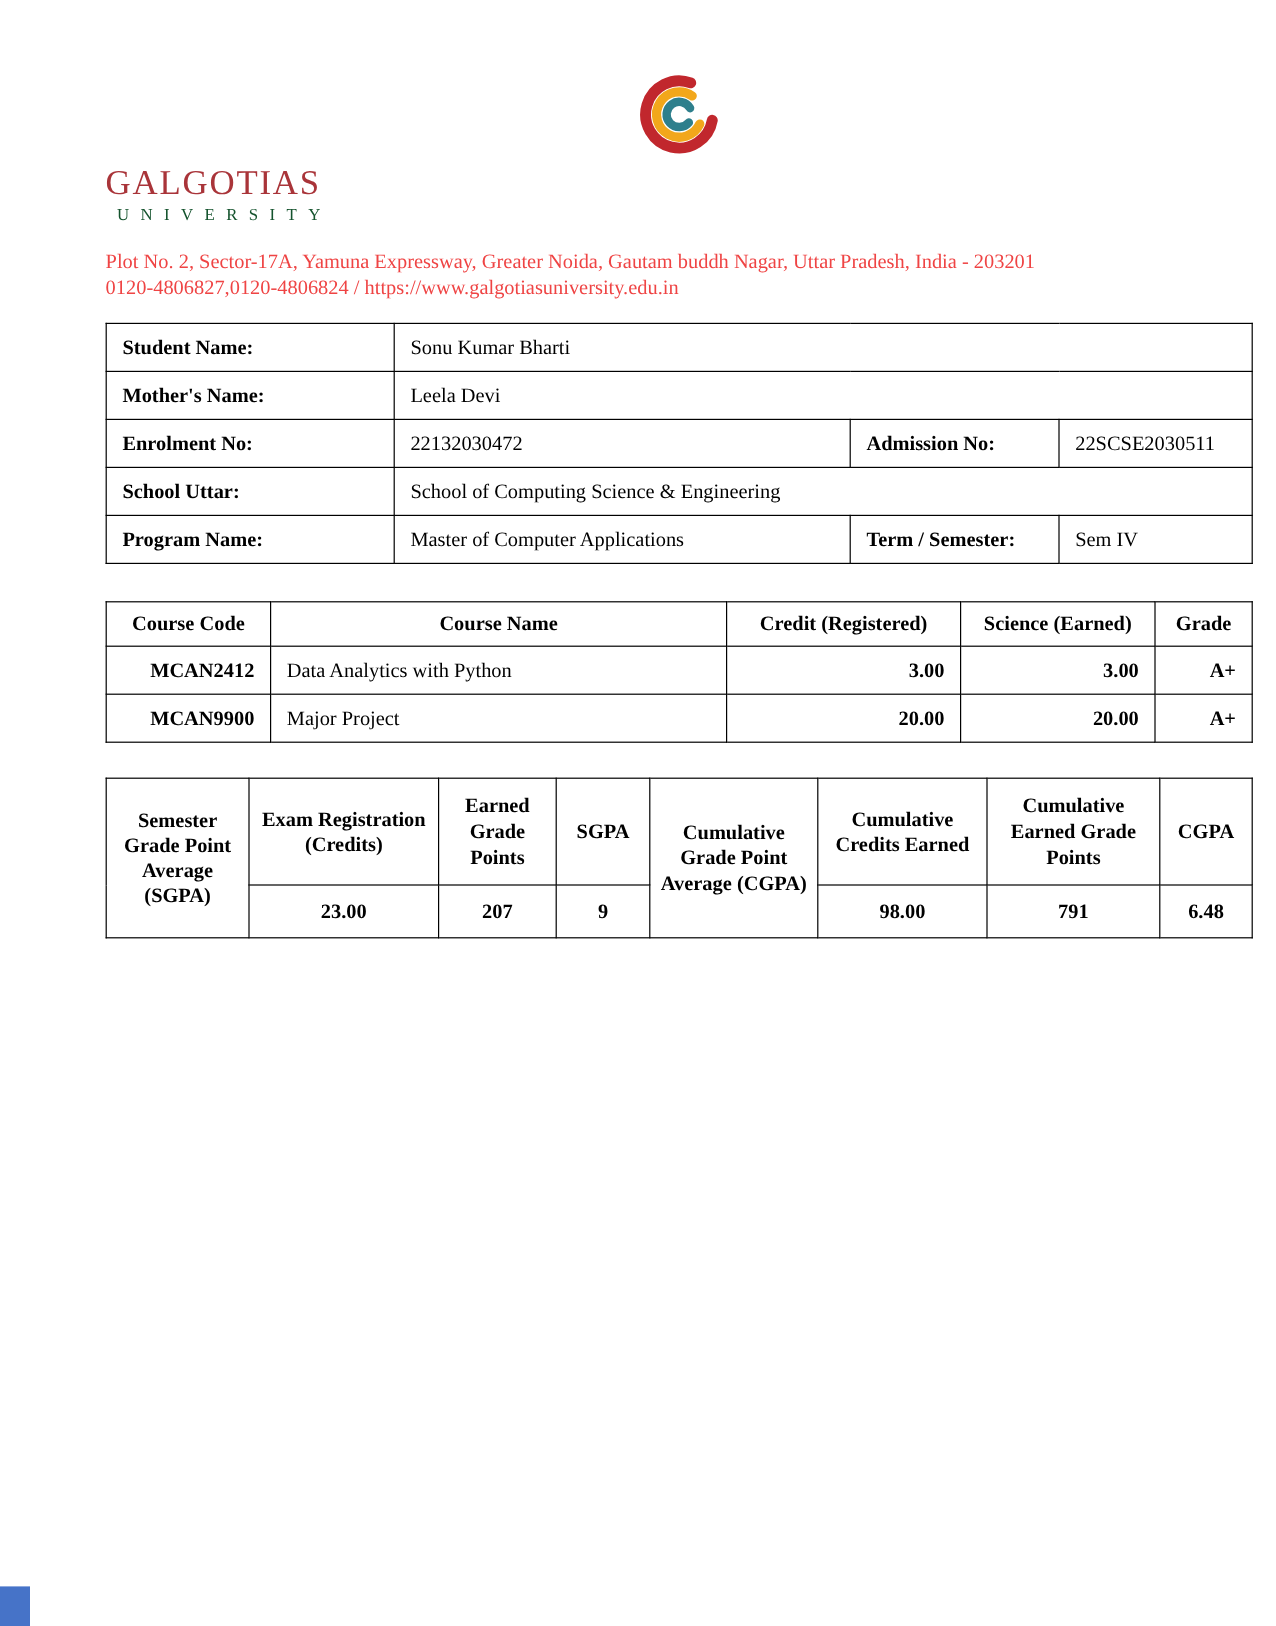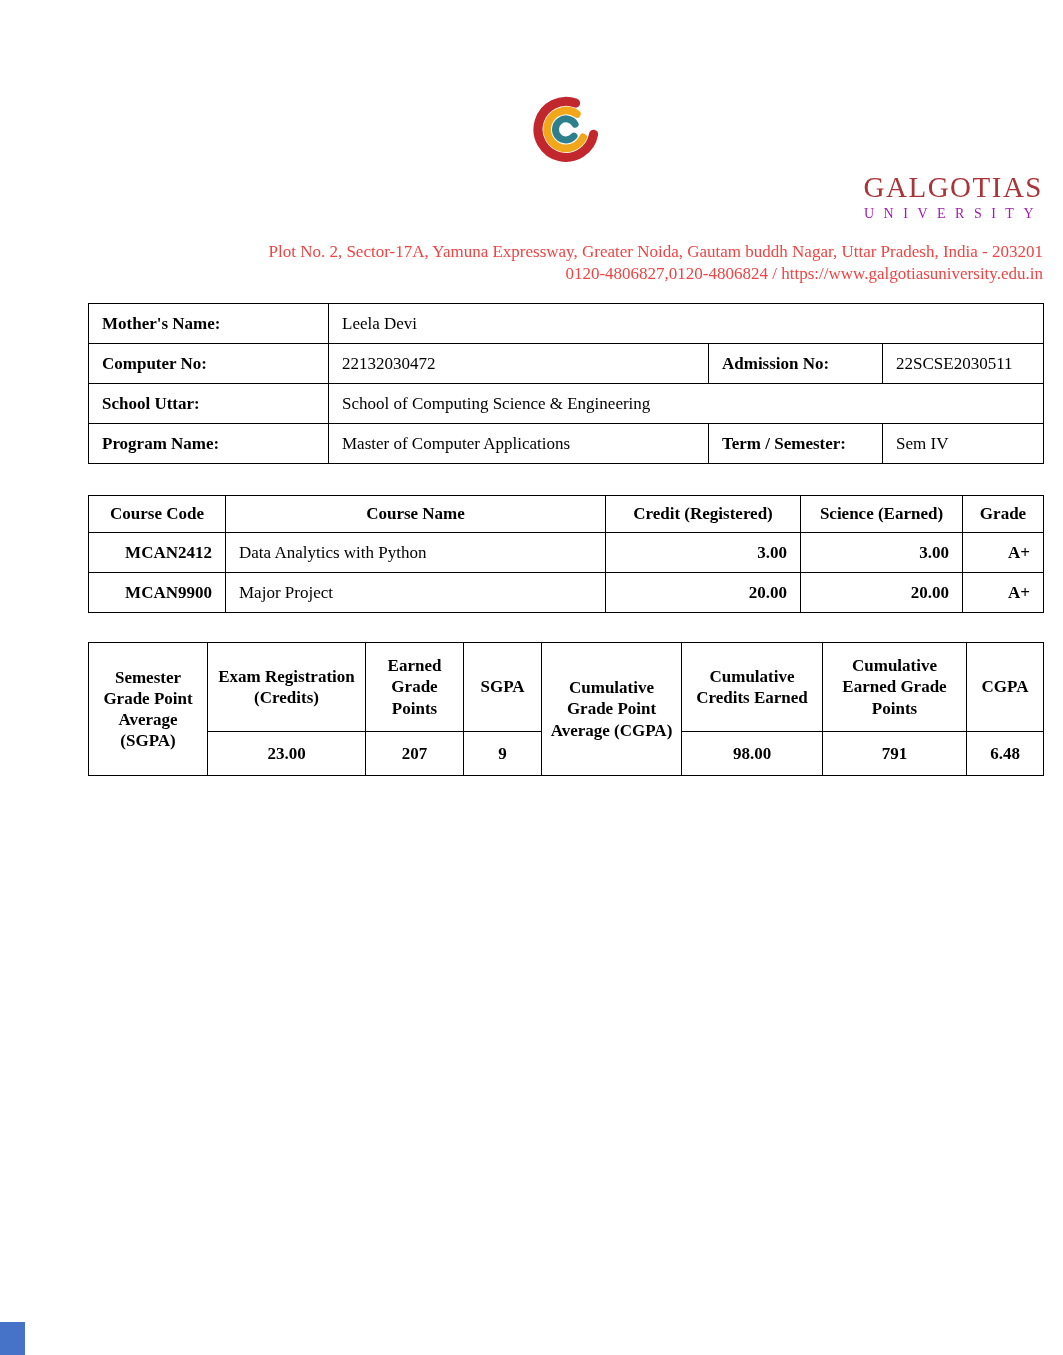--- a/index.html
+++ b/index.html
@@ -7,35 +7,35 @@
     position: relative;
     width: 1063px;
     height: 1355px;
     background: #ffffff;
     font-family: "Liberation Serif", "DejaVu Serif", serif;
     color: #000;
     overflow: hidden;
   }
   .content { margin-left: 88px; width: 955px; }
 
-  .uni-header { text-align: right; padding-top: 93px; }
+  .uni-header { text-align: left; padding-top: 59px; }
   .logo-mark { display: block; margin: 0 auto; }
   .brand {
     margin-top: 8px;
     font-size: 29px;
     letter-spacing: 1.5px;
     color: #a93439;
     font-weight: 400;
   }
   .brand-sub {
     margin-top: 2px;
     font-size: 14px;
     letter-spacing: 9.5px;
     text-indent: 9.5px;
-    color: #a21caf;
+    color: #14532d;
   }
   .addr-block { margin-top: 19px; }
   .addr { margin: 0; font-size: 17px; line-height: 22px; color: #ef4444; }
 
   .doc-title { margin: 58px 0 0; text-align: center; font-size: 20px; font-weight: 700; }
 
   .tbl {
     border-collapse: collapse;
     table-layout: fixed;
     width: 955px;
@@ -92,25 +92,29 @@
 
     <table class="tbl info-table">
       <colgroup>
         <col style="width:240px">
           <col style="width:380px">
           <col style="width:174px">
           <col style="width:161px">
       </colgroup>
       <tbody>
         <tr>
+          <td class="lbl">Student Name:</td>
+          <td colspan="3">Sonu Kumar Bharti</td>
+        </tr>
+        <tr>
           <td class="lbl">Mother's Name:</td>
           <td colspan="3">Leela Devi</td>
         </tr>
         <tr>
-          <td class="lbl">Computer No:</td>
+          <td class="lbl">Enrolment No:</td>
           <td>22132030472</td>
           <td class="lbl">Admission No:</td>
           <td>22SCSE2030511</td>
         </tr>
         <tr>
           <td class="lbl">School Uttar:</td>
           <td colspan="3">School of Computing Science &amp; Engineering</td>
         </tr>
         <tr>
           <td class="lbl">Program Name:</td>

